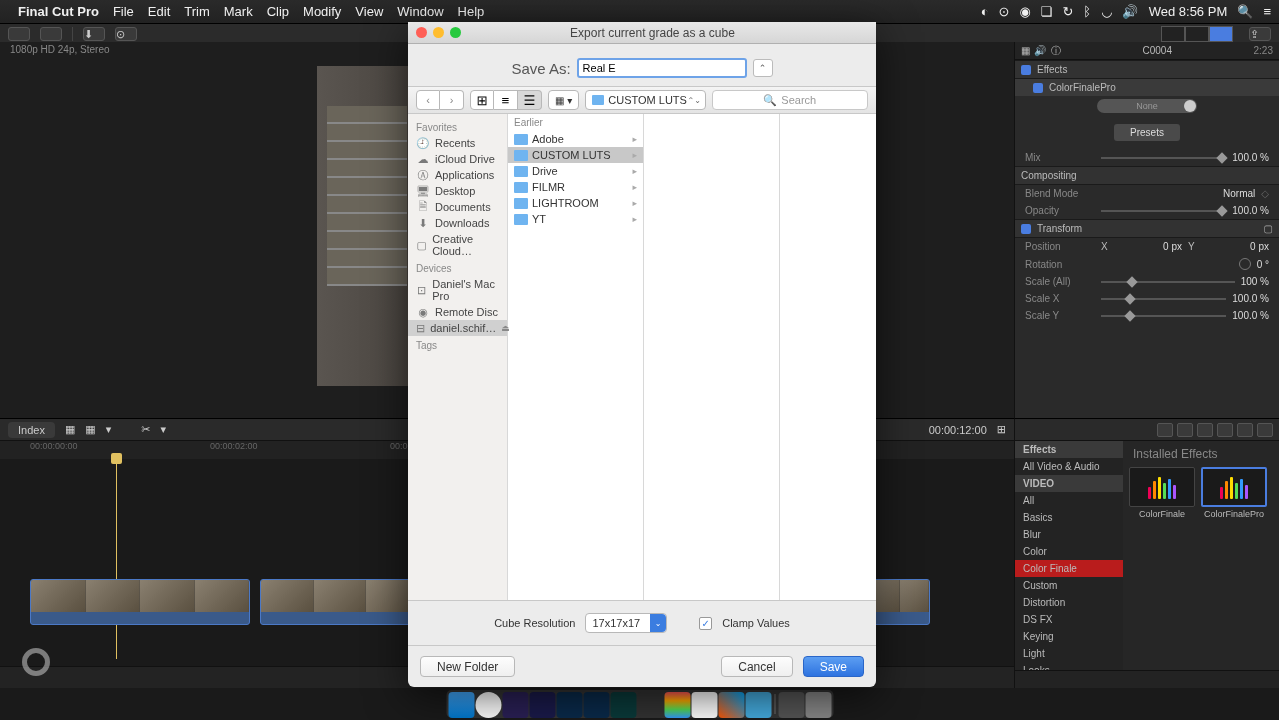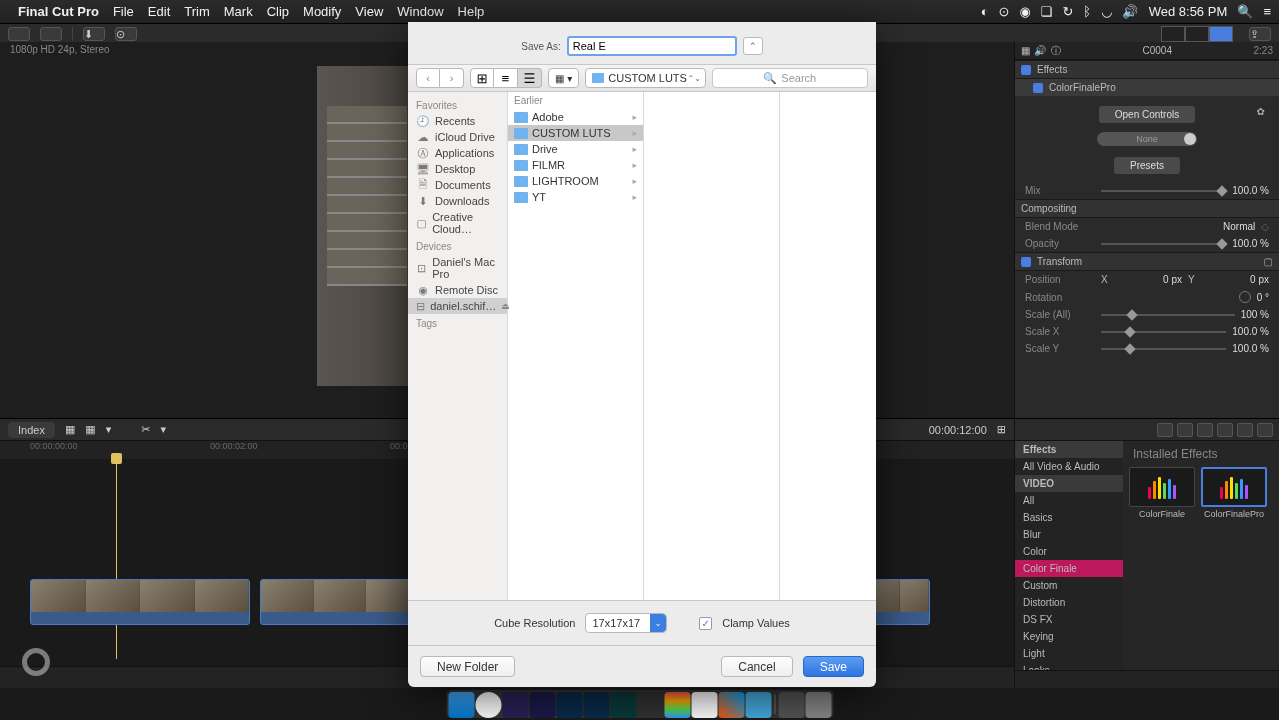--- a/index.html
+++ b/index.html
@@ -66,21 +66,21 @@
 .tl-bottom { position:absolute; bottom:0; left:0; right:0; height:22px; background:#232323; border-top:1px solid #111;}
 
 
 .fx-browser { position:absolute; right:0; bottom:32px; width:265px; height:270px; background:#262626; border-left:1px solid #111; border-top:1px solid #000; display:flex; flex-direction:column;}
 .fx-tools { height:22px; background:#2a2a2a; display:flex; align-items:center; justify-content:flex-end; padding:0 6px; gap:4px; border-bottom:1px solid #111;}
 .fx-tools .sq{width:16px;height:14px;background:#3a3a3a;border:1px solid #555;border-radius:2px;}
 .fx-body { flex:1; display:flex; overflow:hidden;}
 .fx-cats { width:108px; background:#232323; overflow:auto;}
 .fx-cats div { padding:3px 8px; color:#bbb; font-size:10px; cursor:default;}
 .fx-cats .hdr { background:#3a3a3a; font-weight:bold;}
-.fx-cats .sel { background:#be185d;}
+.fx-cats .sel { background:#b91c1c;}
 .fx-grid { flex:1; padding:6px; display:flex; gap:6px; align-content:flex-start; flex-wrap:wrap;}
 .fx-grid .head { width:100%; color:#888; font-size:12px; text-align:left; padding:0 4px;}
 .fx-item { width:66px; text-align:center;}
 .fx-thumb { width:66px; height:40px; background:#1a1a1a; border:1px solid #444; border-radius:2px; display:flex; align-items:center; justify-content:center;}
 .fx-item.sel .fx-thumb { border:2px solid #4a7de0;}
 .bars { display:flex; gap:2px; align-items:flex-end; height:24px;}
 .bars div{ width:3px; border-radius:1px;}
 .fx-name{ font-size:9px; color:#bbb; margin-top:2px;}
 .fx-foot { height:18px; background:#232323; border-top:1px solid #111;}
 
@@ -92,21 +92,21 @@
 .watermark { position:absolute; left:22px; bottom:42px; font-size:32px; font-weight:bold; color:rgba(220,220,220,.5); letter-spacing:-1px; font-family:Arial;}
 .watermark .c { display:inline-block; width:28px; height:28px; border:5px solid rgba(220,220,220,.5); border-radius:50%; vertical-align:middle; margin-right:-2px;}
 
 
 .sheet { position:absolute; left:408px; top:22px; width:468px; height:665px; background:#ececec; border-radius:0 0 6px 6px; box-shadow:0 10px 40px rgba(0,0,0,.6); display:flex; flex-direction:column; color:#333;}
 .sheet-titlebar { height:22px; display:flex; align-items:center; background:linear-gradient(#e8e8e8,#d6d6d6); border-bottom:1px solid #b0b0b0; border-radius:6px 6px 0 0;}
 .traffic { display:flex; gap:6px; padding:0 8px;}
 .tl-dot { width:11px; height:11px; border-radius:50%;}
 .sheet-title { flex:1; text-align:center; font-size:12px; color:#444; padding-right:40px;}
 .save-row { display:flex; align-items:center; justify-content:center; padding:14px 0 8px; gap:6px;}
-.save-row label{ font-size:10px; color:#555;}
+.save-row label{ font-size:15px; color:#555;}
 .save-input { width:170px; height:20px; border:2px solid #6ea3e8; border-radius:3px; padding:0 4px; font-size:11px; outline:none; background:#fff;}
 .expand-btn { width:20px; height:18px; border:1px solid #bbb; border-radius:3px; background:#fff; font-size:9px; color:#555;}
 .browser-tb { height:28px; border-top:1px solid #c8c8c8; border-bottom:1px solid #c8c8c8; background:linear-gradient(#f4f4f4,#e4e4e4); display:flex; align-items:center; padding:0 8px; gap:6px;}
 .nav-seg { display:flex;}
 .nav-seg button { width:24px; height:20px; border:1px solid #b8b8b8; background:#fff; color:#888; font-size:11px;}
 .nav-seg button:first-child{border-radius:4px 0 0 4px;}
 .nav-seg button:last-child{border-radius:0 4px 4px 0; border-left:none;}
 .view-seg { display:flex;}
 .view-seg button { width:24px; height:20px; border:1px solid #b8b8b8; background:#fff; border-left:none;}
 .view-seg button:first-child{border-left:1px solid #b8b8b8; border-radius:4px 0 0 4px;}
@@ -214,24 +214,20 @@
       <span class="insp-time">2:23</span>
     </div>
     <div class="section-hdr">
       <span class="chk"></span>
       <span>Effects</span>
     </div>
     <div class="effect-sub">
       <span class="chk" style="margin-right:6px"></span>
       <span>ColorFinalePro</span>
     </div>
-    <div style="text-align:center;padding:8px 0 4px; position:relative">
-      <span class="insp-btn">Open Controls</span>
-      <span style="position:absolute;right:14px;top:10px;color:#aaa">✿</span>
-    </div>
     <div class="row" style="justify-content:center">
         <div class="group-pill">
           <span>None</span>
           <div class="grp-knob"></div>
         </div>
       </div>
     <div style="text-align:center;padding:6px 0"><span class="insp-btn">Presets</span></div>
     <div class="row">
       <span class="lbl">Mix</span>
       <div class="slider-track">
@@ -418,20 +414,28 @@
   <div class="ic" style="background:linear-gradient(#f55,#fa0,#5d5,#39f)"></div>
   <div class="ic" style="background:#fff"></div>
   <div class="ic" style="background:linear-gradient(45deg,#f50,#0af)"></div>
   <div class="ic" style="background:#4ad"></div>
   <div style="width:1px;background:rgba(255,255,255,.3);margin:2px"></div>
   <div class="ic" style="background:#555"></div>
   <div class="ic" style="background:#888"></div>
 </div>
 
 <div class="sheet">
+  <div class="sheet-titlebar">
+    <div class="traffic">
+      <div class="tl-dot" style="background:#ff5f56"></div>
+      <div class="tl-dot" style="background:#ffbd2e"></div>
+      <div class="tl-dot" style="background:#27c93f"></div>
+    </div>
+    <div class="sheet-title">Export current grade as a cube</div>
+  </div>
   <div class="save-row">
     <label>Save As:</label>
     <input class="save-input" value="Real E" style="">
     <button class="expand-btn">⌃</button>
   </div>
   <div class="browser-tb">
     <div class="nav-seg">
       <button>‹</button>
       <button>›</button>
     </div>

